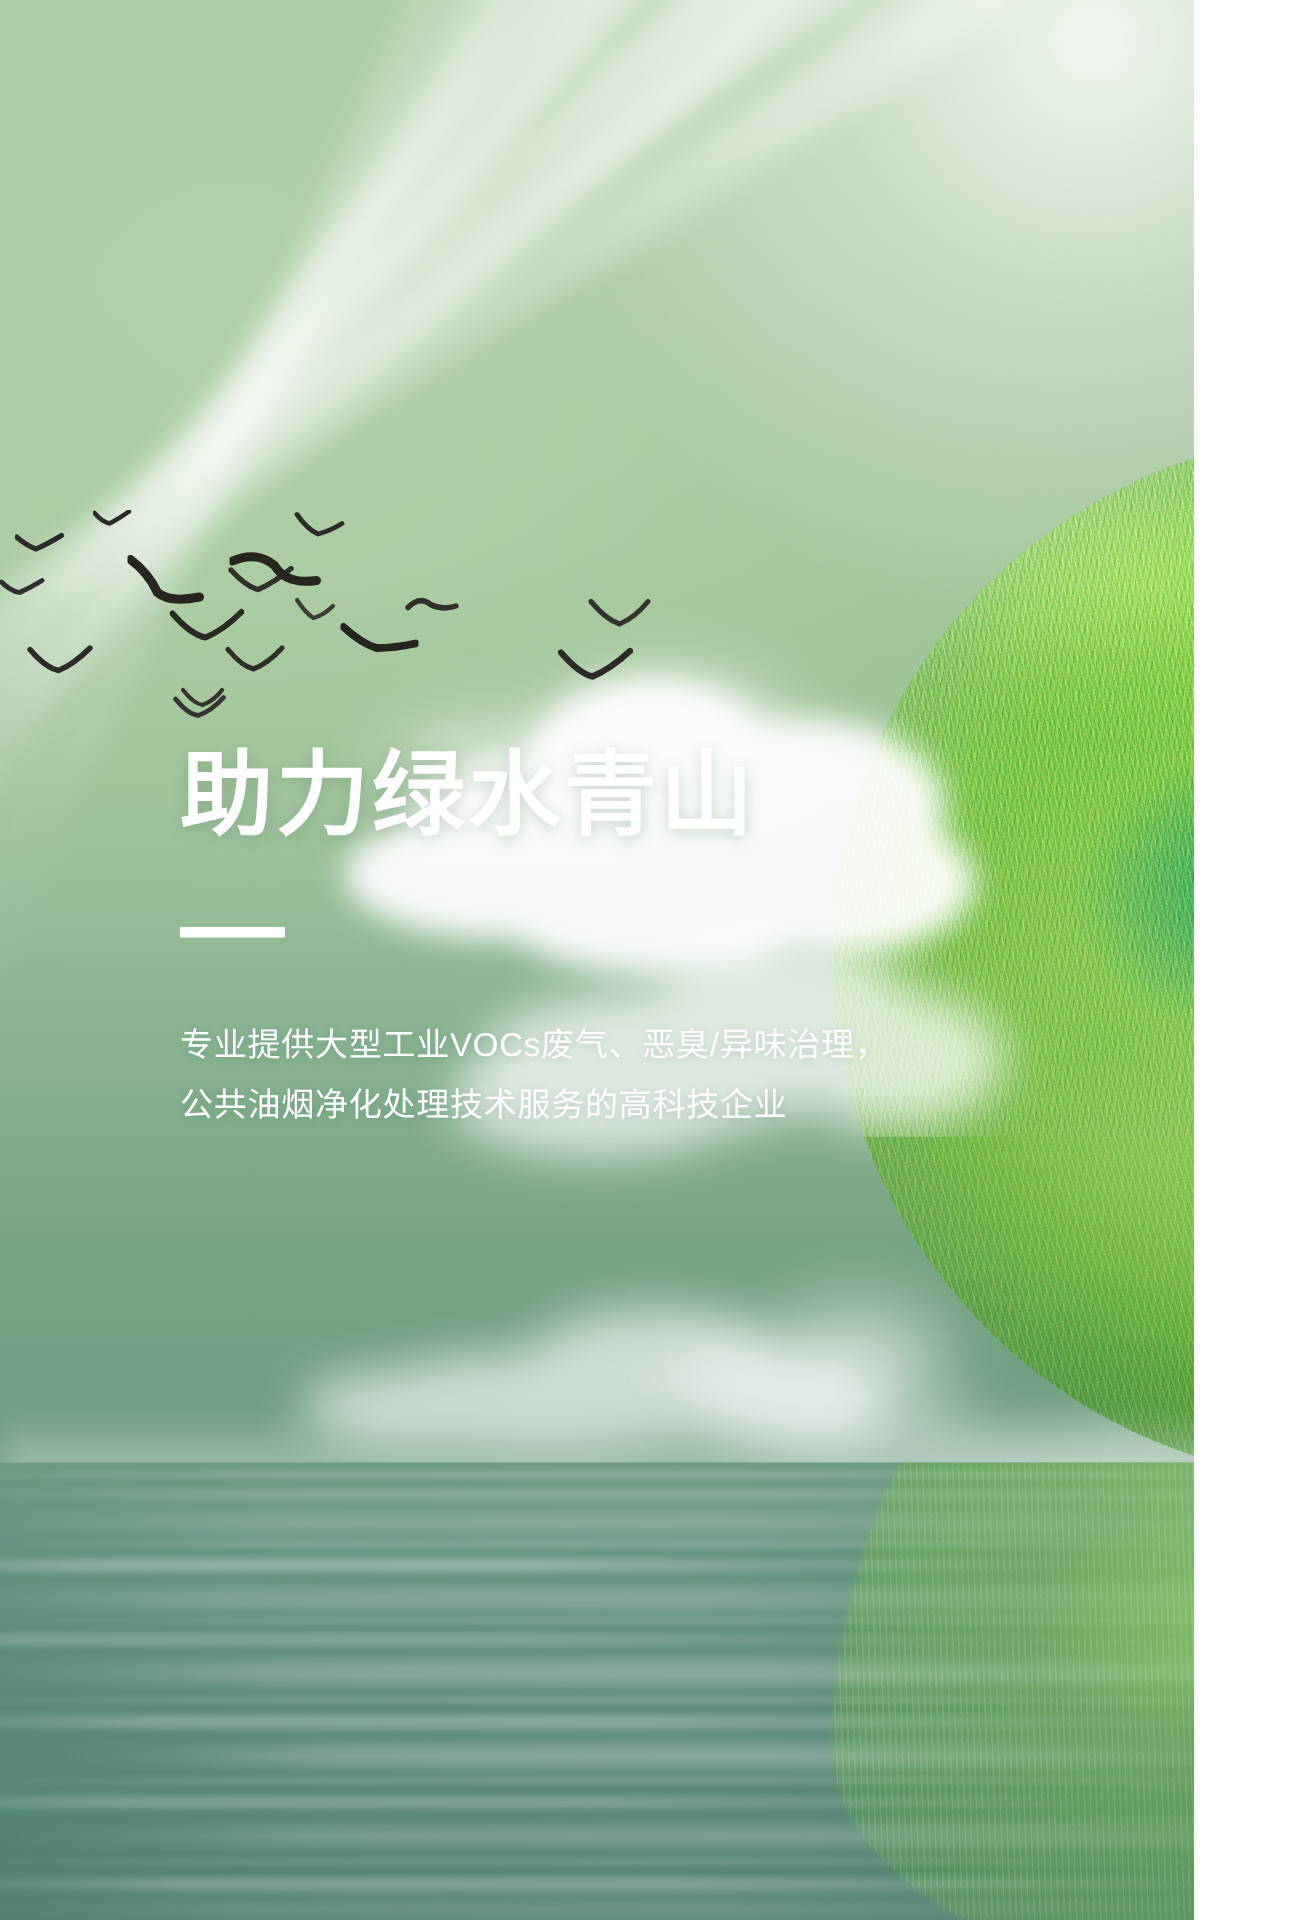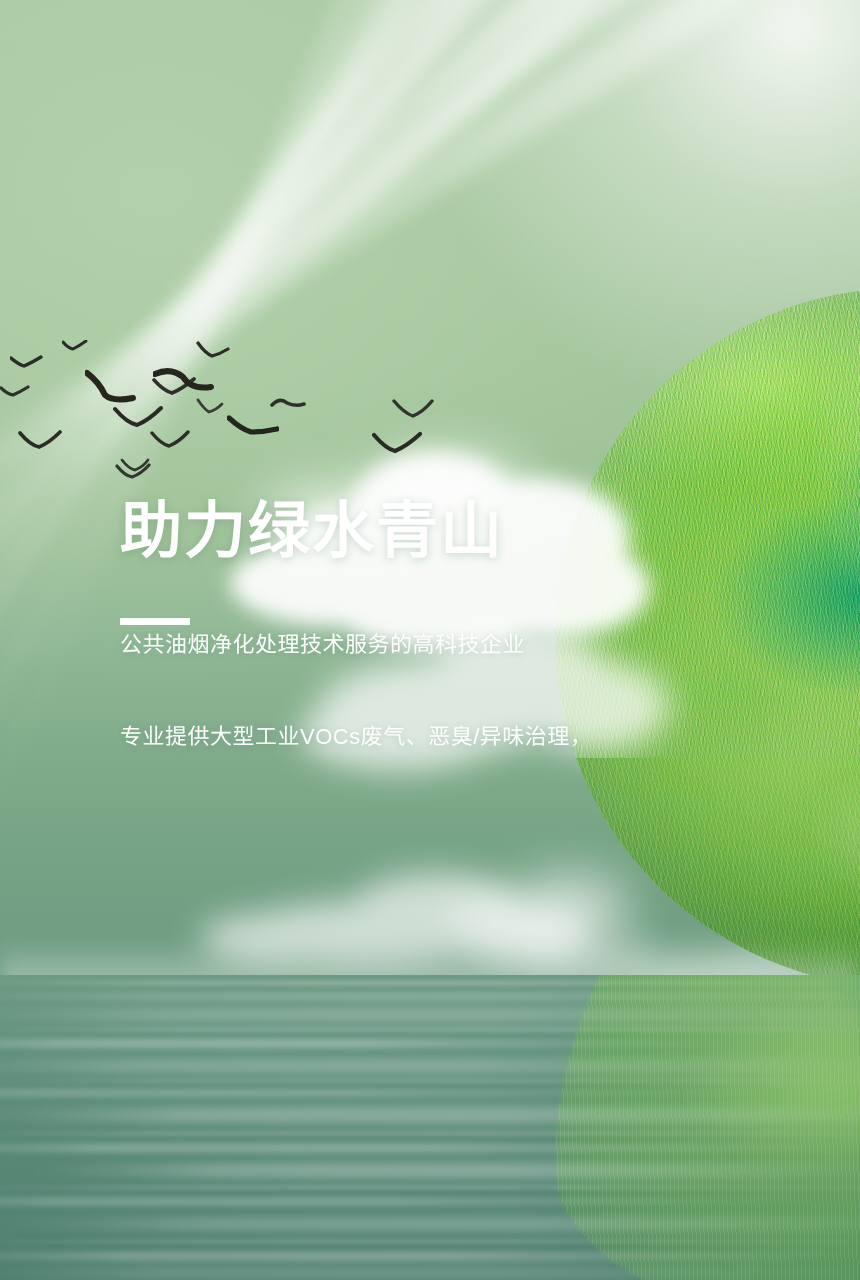--- a/index.html
+++ b/index.html
@@ -1,21 +1,21 @@
 <!DOCTYPE html>
 <html lang="zh-CN"><head>
 <meta charset="utf-8">
 <title>Banner</title>
 <style>
   html,body{margin:0;padding:0;background:#fff;}
   body{font-family:"Liberation Sans","DejaVu Sans",sans-serif;}
 
   #stage{
     position:relative;
-    width:860px;height:1280px;
+    width:796px;height:1280px;
     overflow:hidden;
     background:#6d28d9;
   }
 
   
   .sky{
     position:absolute;left:0;top:0;width:860px;height:1000px;
     background:
       linear-gradient(180deg,
         #a7c8a0 0%,
@@ -383,22 +383,22 @@
     <div class="bird" style="left:372px;top:95px;">
         <svg width="50" height="28" viewBox="0 0 50 28">
           <path d="M2 5 Q14 19 23 21 Q35 16 48 4" stroke="#2b2b26" stroke-width="4.2" fill="none" stroke-linecap="round"></path>
         </svg>
       </div>
   </div>
 
   <div class="content">
     <h1 class="headline">助力绿水青山</h1>
     <div class="divider"></div>
+    <div class="subtitle">专业提供大型工业VOCs废气、恶臭/异味治理，</div>
     <div class="subtitle" style="margin-top:0;">公共油烟净化处理技术服务的高科技企业</div>
-    <div class="subtitle">专业提供大型工业VOCs废气、恶臭/异味治理，</div>
   </div>
 
   <div class="globe-wrap" style="left:555px;top:288px;clip-path:polygon(0 470px,700px 470px,700px 700px,0 700px);">
     <div class="globe"></div>
     <div class="globe-tex"></div>
     <div class="globe-shade"></div>
     <div class="globe-clip"></div>
   </div>
 
   <div class="horizon-mist"></div>

